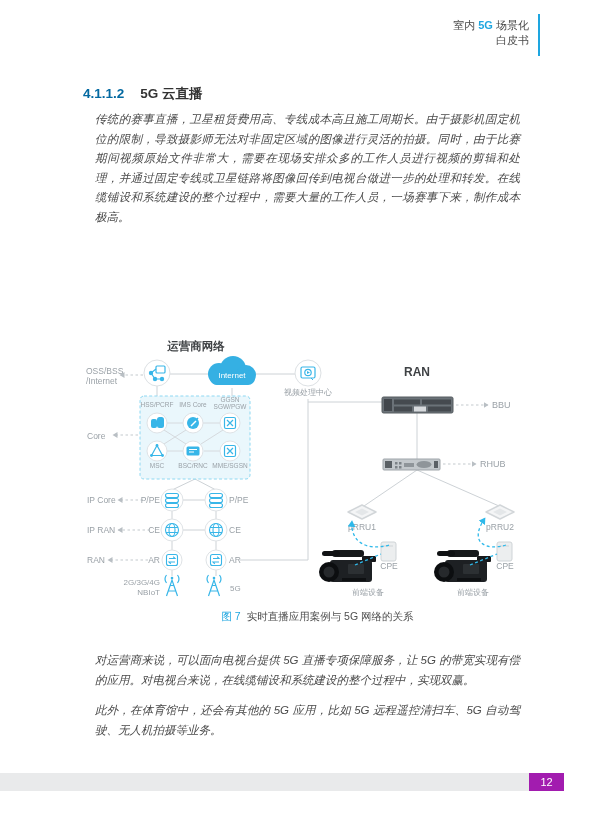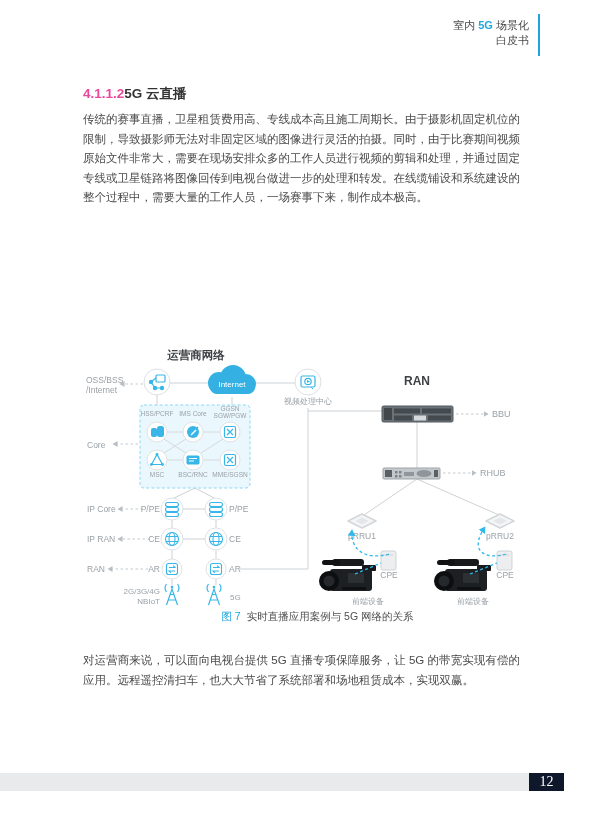--- a/index.html
+++ b/index.html
@@ -6,38 +6,38 @@
   body { font-family:"Liberation Sans", sans-serif; }
   .page { position:relative; width:576px; height:814px; background:#ffffff; overflow:hidden; }
 
   
   .hdr-text { position:absolute; top:18px; right:47px; text-align:right; font-size:11px; line-height:15px; color:#4a4a4a; }
   .hdr-accent { color:#1ea6e0; font-weight:bold; }
   .hdr-bar { position:absolute; top:14px; right:36px; width:2.5px; height:42px; background:#1ea6e0; }
 
   
   .sec-heading { position:absolute; left:83px; top:85px; font-size:13.5px; font-weight:bold; color:#333; }
-  .sec-num { color:#ec4899; margin-right:0; }
+  .sec-num { color:#0369a1; margin-right:16px; }
 
   
   .body-copy { position:absolute; left:83px; top:110px; width:437px; }
-  .body-copy p, .body-copy2 p { margin:0 0 11px 0; font-size:11.5px; line-height:19.5px; color:#4a4a4a; text-align:justify; }
+  .body-copy p, .body-copy2 p { margin:0 0 11px 12px; font-size:11.5px; line-height:19.5px; color:#4a4a4a; text-align:justify;font-style:italic; }
   .body-copy2 { position:absolute; left:83px; top:651px; width:437px; }
 
   
   .fig-caption { position:absolute; left:0; top:610px; width:600px; text-align:center; font-size:10.5px; color:#4f4f4f; }
   .cap-prefix { color:#1ea6e0; margin-right:6px;padding-left:35px; }
 
   
-  .diagram { position:absolute; left:55px; top:345px; width:500px; height:272px; }
+  .diagram { position:absolute; left:55px; top:336px; width:500px; height:272px; }
   .diagram svg text { font-family:"Liberation Sans", sans-serif; }
 
   
   .footer-bar { position:absolute; left:0; top:773px; width:529px; height:18px; background:#e9eaeb; }
-  .footer-page { position:absolute; left:529px; top:773px; width:35px; height:18px; background:#0f172a; color:#ffffff; font-size:14px; line-height:18px; text-align:center;font-family:Liberation Serif, serif; }
+  .footer-page { position:absolute; left:529px; top:773px; width:35px; height:18px; background:#a21caf; color:#ffffff; font-size:11px; line-height:18px; text-align:center; }
 </style>
 </head>
 <body>
 
 <div class="page">
 
   <div class="hdr-text">
     <div><span>室内 </span><span class="hdr-accent">5G</span><span> 场景化</span></div>
     <div>白皮书</div>
   </div>
@@ -334,19 +334,20 @@
         <line x1="470" y1="562" x2="497" y2="551"></line>
       </g>
     </svg>
   </div>
 
   <div class="fig-caption">
     <span class="cap-prefix">图 7</span><span>实时直播应用案例与 5G 网络的关系</span>
   </div>
 
   <div class="body-copy2">
-    <p>对运营商来说，可以面向电视台提供 5G 直播专项保障服务，让 5G 的带宽实现有偿的应用。远程遥控清扫车，也大大节省了系统部署和场地租赁成本，实现双赢。</p>
+    <p>对运营商来说，可以面向电视台提供 5G 直播专项保障服务，让 5G 的带宽实现有偿的应用。对电视台来说，在线缆铺设和系统建设的整个过程中，实现双赢。</p>
+    <p>此外，在体育馆中，还会有其他的 5G 应用，比如 5G 远程遥控清扫车、5G 自动驾驶、无人机拍摄等业务。</p>
   </div>
 
   <div class="footer-bar"></div>
   <div class="footer-page">12</div>
 
 </div>
 
 </body></html>

